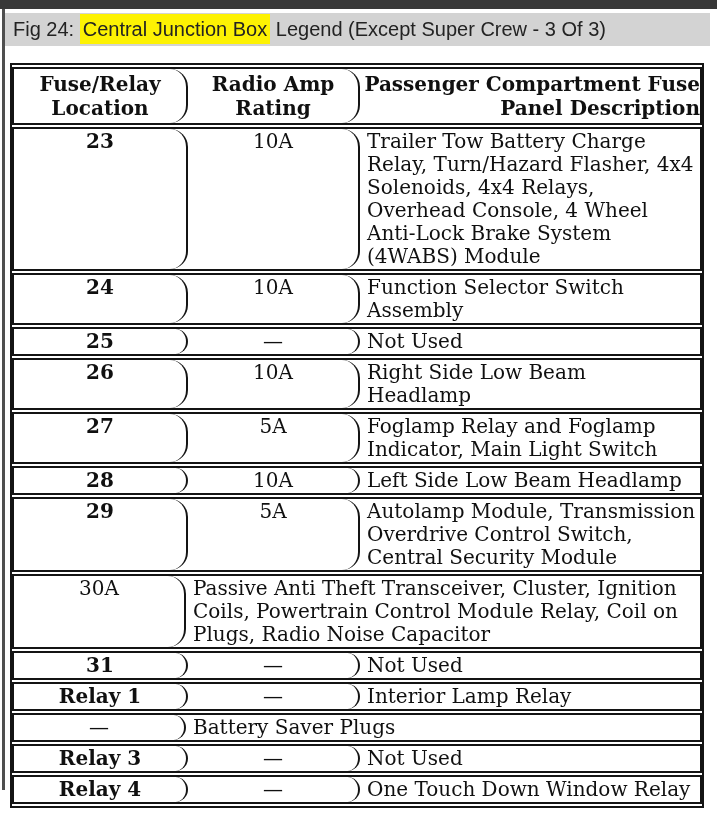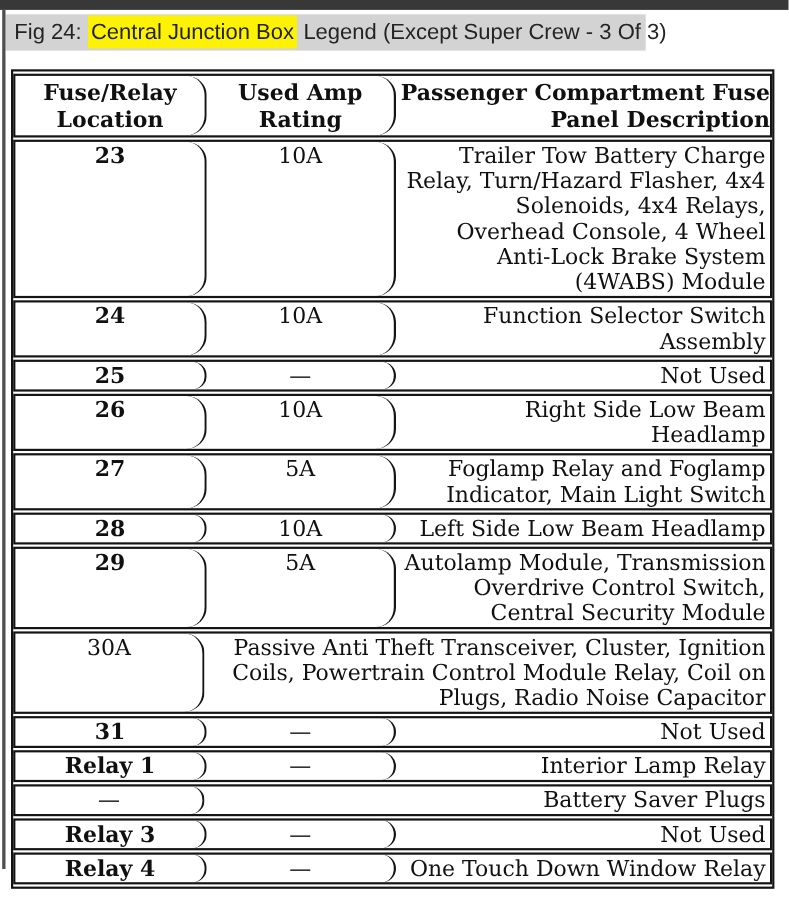--- a/index.html
+++ b/index.html
@@ -25,21 +25,21 @@
     position: absolute;
     left: 2px;
     top: 9px;
     width: 3px;
     height: 781px;
     background: #4f4f4f;
   }
   
   .caption-bar {
     margin: 4px 0 0 5px;
-    width: 582px;
+    width: 705px;
     height: 33px;
     background: #d3d3d3;
     font-family: "Liberation Sans", sans-serif;
     font-size: 20px;
     color: #232323;
     line-height: 33px;
     padding-left: 8px;
     box-sizing: border-box;
     white-space: nowrap;
   }
@@ -79,21 +79,21 @@
     border-right: 2px solid #141414;
     font-weight: bold;
   }
   .amp {
     flex: 0 0 172px;
     text-align: center;
     border-right: 2px solid #141414;
   }
   .desc {
     flex: 1 1 auto;
-    text-align: right;
+    text-align: left;
     padding-left: 7px;
     padding-right: 4px;
   }
   .t-header .cell {
     font-weight: bold;
     line-height: 24px;
     padding: 3px 0;
   }
   .t-header .desc {
     text-align: right;
@@ -109,21 +109,21 @@
 
 <div class="caption-bar"><span>Fig 24: </span><mark>Central Junction Box</mark><span> Legend (Except Super Crew - 3 Of 3)</span></div>
 
 <div class="fuse-table">
   <div class="t-row t-header">
     <div class="cell loc">
       <div>Fuse/Relay</div>
       <div>Location</div>
     </div>
     <div class="cell amp">
-      <div>Used Amp</div>
+      <div>Radio Amp</div>
       <div>Rating</div>
     </div>
     <div class="cell desc">
       <div>Passenger Compartment Fuse</div>
       <div>Panel Description</div>
     </div>
   </div>
 
   <div class="t-row">
     <div class="cell loc">23</div>

